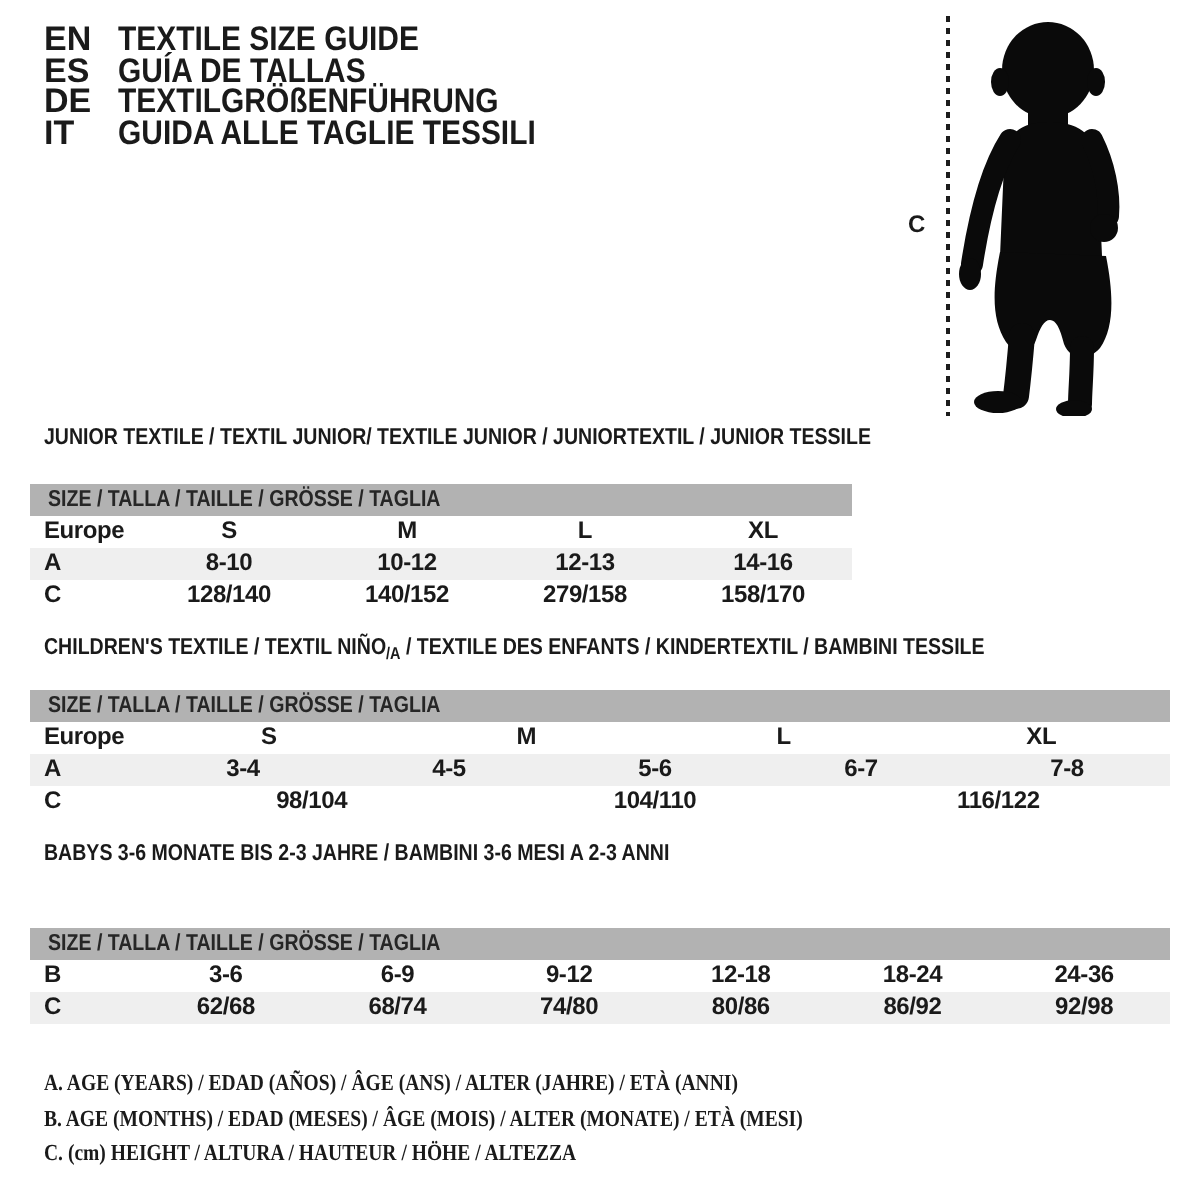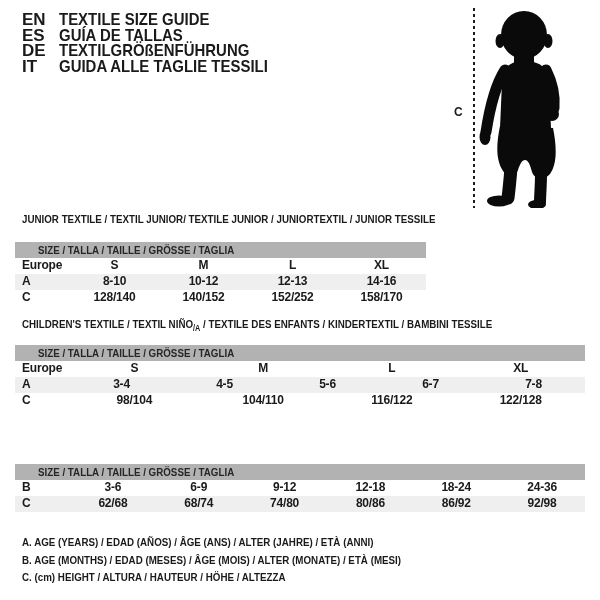--- a/index.html
+++ b/index.html
@@ -22,31 +22,31 @@
   .c-label { position:absolute; left:454px; top:105px; font-size:12px; }
   .baby-svg { position:absolute; left:478px; top:8px; width:100px; height:200px; }
 
   
   .section-title { position:absolute; left:22px; font-size:11.5px; line-height:15.5px; }
   .subsc { font-size:8.5px; vertical-align:-2.5px; }
 
   
   .tbl { position:absolute; left:15px; }
   .tbl .bar { height:16px; background:#b2b2b2; display:flex; align-items:center;
-    padding-left:23px; font-size:11.5px; color:#262626; }
+    padding-left:9px; font-size:11.5px; color:#262626; }
   .tbl .row { display:flex; height:16px; align-items:flex-start; font-size:12px; }
   .tbl .row .lbl { width:48px; padding-left:7px; letter-spacing:-0.2px; }
   .tbl .row .c { flex:1; text-align:center; letter-spacing:-0.2px; }
   .tbl .row.alt { background:#efefef; }
   .w1 { width:411px; }
   .w2 { width:570px; }
 
   
   .footnotes { position:absolute; left:22px; top:534px; font-size:11.5px; }
-  .footnote { height:17.6px; line-height:17.6px; }
+  .footnote { height:17.6px; line-height:17.6px;font-family:Liberation Serif, serif; }
 </style>
 </head>
 <body>
 
 <div class="page">
 
   <div class="lang-list">
     <div class="lang-row">
       <span class="lang-code">EN</span>
       <span class="cx9">TEXTILE SIZE GUIDE</span>
@@ -104,21 +104,21 @@
       <span class="lbl">A</span>
       <span class="c">8-10</span>
       <span class="c">10-12</span>
       <span class="c">12-13</span>
       <span class="c">14-16</span>
     </div>
     <div class="row">
       <span class="lbl">C</span>
       <span class="c">128/140</span>
       <span class="c">140/152</span>
-      <span class="c">152/252</span>
+      <span class="c">279/158</span>
       <span class="c">158/170</span>
     </div>
   </div>
 
   <div class="section-title" style="top:317px">
     <span class="cx"><span>CHILDREN'S TEXTILE / TEXTIL NIÑO</span><span class="subsc">/A</span><span> / TEXTILE DES ENFANTS / KINDERTEXTIL / BAMBINI TESSILE</span></span>
   </div>
   <div class="tbl w2" style="top:345px">
     <div class="bar">
       <span class="cx">SIZE / TALLA / TAILLE / GRÖSSE / TAGLIA</span>
@@ -136,25 +136,25 @@
       <span class="c">4-5</span>
       <span class="c">5-6</span>
       <span class="c">6-7</span>
       <span class="c">7-8</span>
     </div>
     <div class="row">
       <span class="lbl">C</span>
       <span class="c">98/104</span>
       <span class="c">104/110</span>
       <span class="c">116/122</span>
-      <span class="c">122/128</span>
     </div>
   </div>
 
   <div class="section-title" style="top:420px">
+    <div><span class="cx">BABYS 3-6 MONATE BIS 2-3 JAHRE / BAMBINI 3-6 MESI A 2-3 ANNI</span></div>
   </div>
   <div class="tbl w2" style="top:464px">
     <div class="bar">
       <span class="cx">SIZE / TALLA / TAILLE / GRÖSSE / TAGLIA</span>
     </div>
     <div class="row">
       <span class="lbl">B</span>
       <span class="c">3-6</span>
       <span class="c">6-9</span>
       <span class="c">9-12</span>

